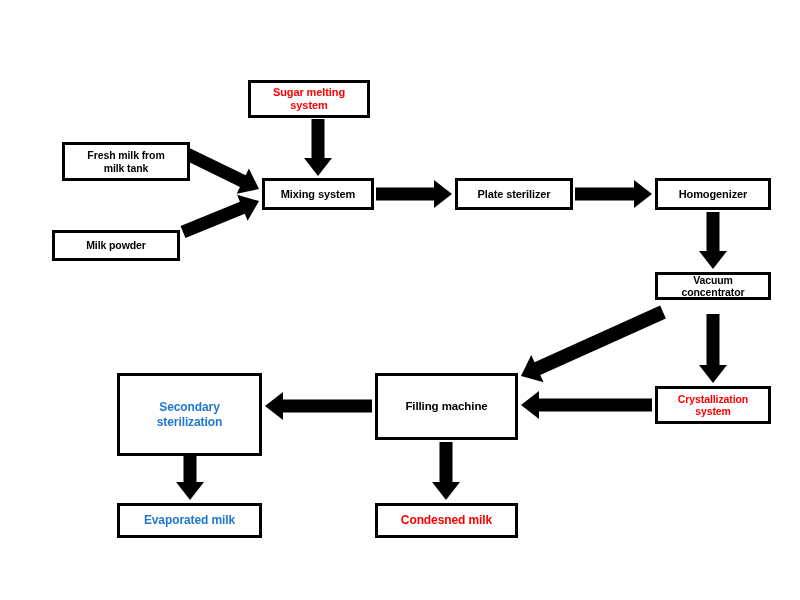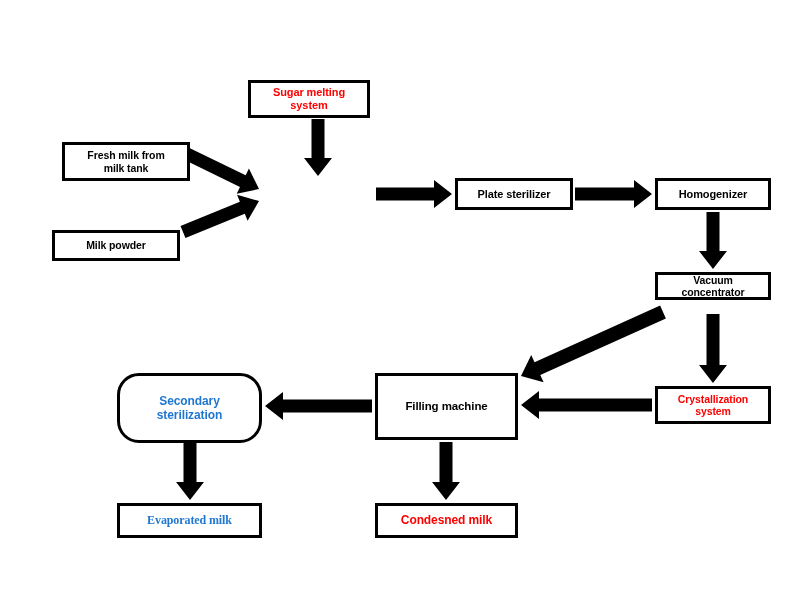--- a/index.html
+++ b/index.html
@@ -65,40 +65,43 @@
       <span class="node-label" style="color: rgb(255, 0, 0); font-size: 11px;">Sugar melting
 system</span>
     </div>
     <div class="node" style="left: 62px; top: 142px; width: 128px; height: 39px; border-color: rgb(0, 0, 0);">
       <span class="node-label" style="color: rgb(0, 0, 0); font-size: 10.5px;">Fresh milk from
 milk tank</span>
     </div>
     <div class="node" style="left: 52px; top: 210px; width: 128px; height: 31px; border-color: rgb(0, 0, 0); margin-top: 20px;">
       <span class="node-label" style="color: rgb(0, 0, 0); font-size: 10.5px;">Milk powder</span>
     </div>
+    <div class="node" style="left: 262px; top: 178px; width: 112px; height: 32px; border-color: rgb(0, 0, 0);">
+      <span class="node-label" style="color: rgb(0, 0, 0); font-size: 11px;">Mixing system</span>
+    </div>
     <div class="node" style="left: 455px; top: 178px; width: 118px; height: 32px; border-color: rgb(0, 0, 0);">
       <span class="node-label" style="color: rgb(0, 0, 0); font-size: 11px;">Plate sterilizer</span>
     </div>
     <div class="node" style="left: 655px; top: 178px; width: 116px; height: 32px; border-color: rgb(0, 0, 0);">
       <span class="node-label" style="color: rgb(0, 0, 0); font-size: 11px;">Homogenizer</span>
     </div>
     <div class="node" style="left: 655px; top: 272px; width: 116px; height: 28px; border-color: rgb(0, 0, 0);">
       <span class="node-label" style="color: rgb(0, 0, 0); font-size: 10.5px;">Vacuum
 concentrator</span>
     </div>
     <div class="node" style="left: 655px; top: 386px; width: 116px; height: 38px; border-color: rgb(0, 0, 0);">
       <span class="node-label" style="color: rgb(255, 0, 0); font-size: 10.5px;">Crystallization
 system</span>
     </div>
     <div class="node" style="left: 375px; top: 373px; width: 143px; height: 67px; border-color: rgb(0, 0, 0);">
       <span class="node-label" style="color: rgb(0, 0, 0); font-size: 11.5px;">Filling machine</span>
     </div>
-    <div class="node" style="left: 117px; top: 373px; width: 145px; height: 70px; border-color: rgb(0, 0, 0); border-radius: 22px;">
+    <div class="node" style="left: 117px; top: 373px; width: 145px; height: 83px; border-color: rgb(0, 0, 0);">
       <span class="node-label" style="color: rgb(31, 119, 208); font-size: 12px;">Secondary
 sterilization</span>
     </div>
-    <div class="node" style="left: 117px; top: 503px; width: 145px; height: 35px; border-color: rgb(0, 0, 0); font-family: Liberation Serif, serif;">
+    <div class="node" style="left: 117px; top: 503px; width: 145px; height: 35px; border-color: rgb(0, 0, 0);">
       <span class="node-label" style="color: rgb(31, 119, 208); font-size: 12px;">Evaporated milk</span>
     </div>
     <div class="node" style="left: 375px; top: 503px; width: 143px; height: 35px; border-color: rgb(0, 0, 0);">
       <span class="node-label" style="color: rgb(255, 0, 0); font-size: 12px;">Condesned milk</span>
     </div>
   </div>
 
 </body></html>

